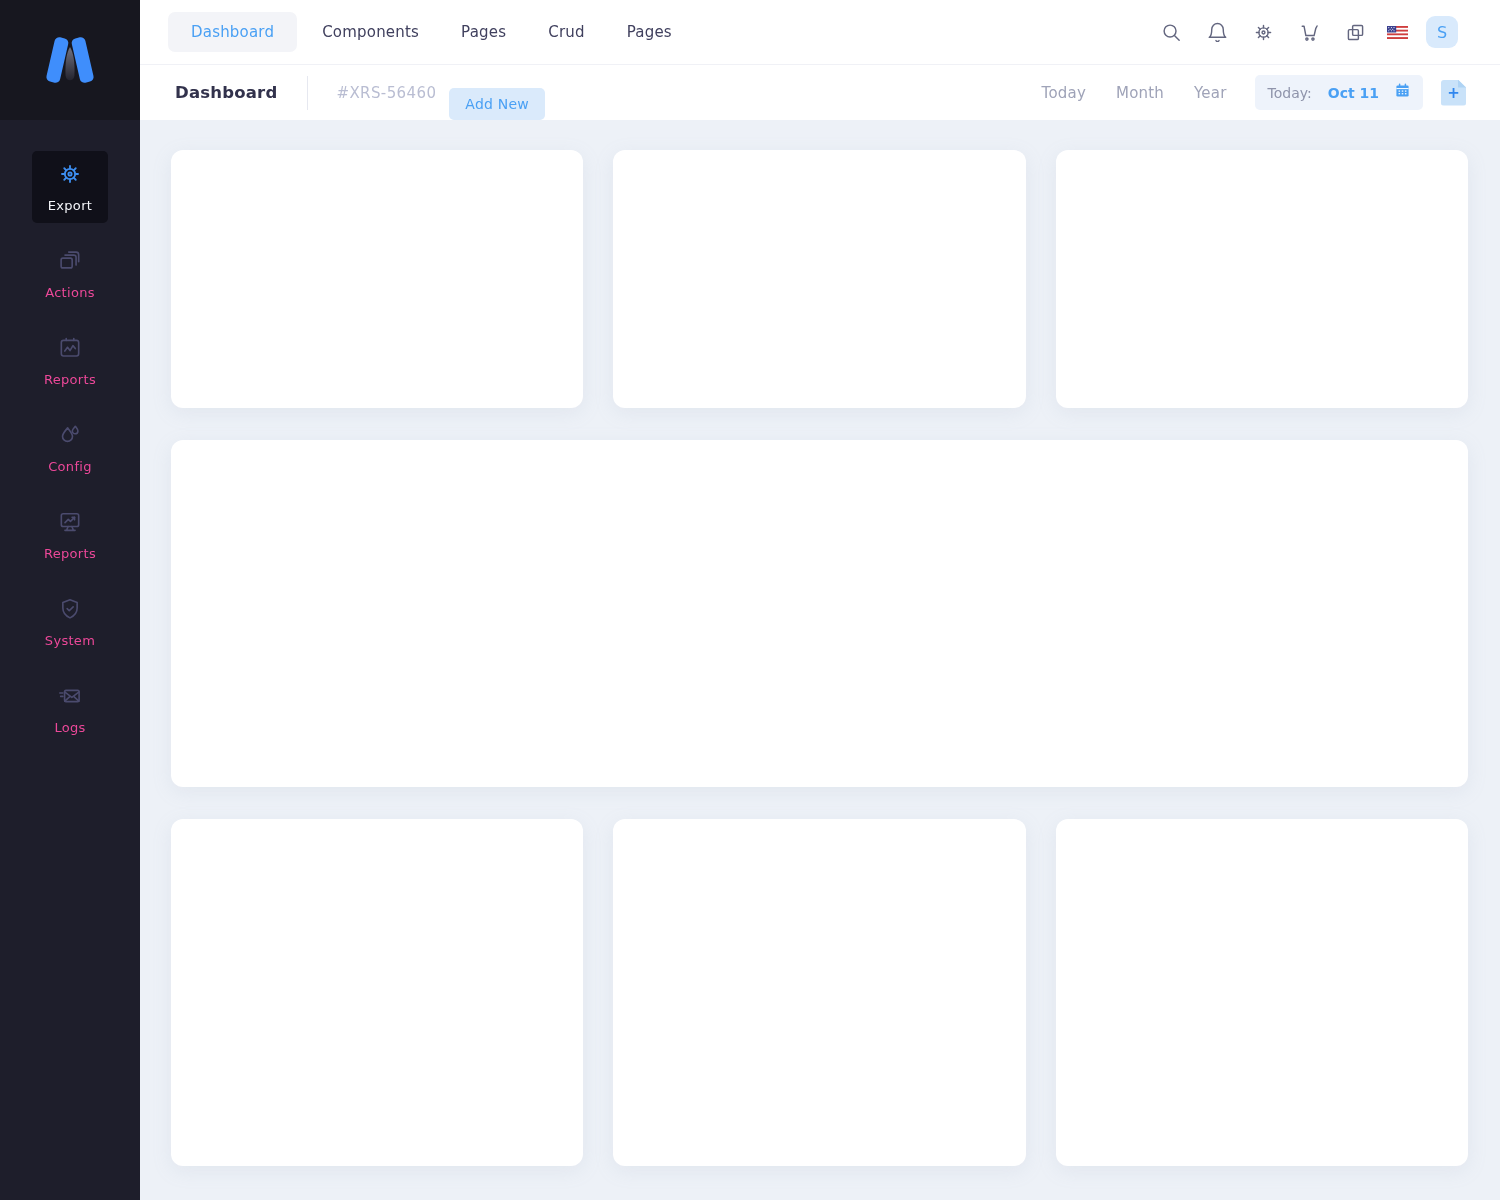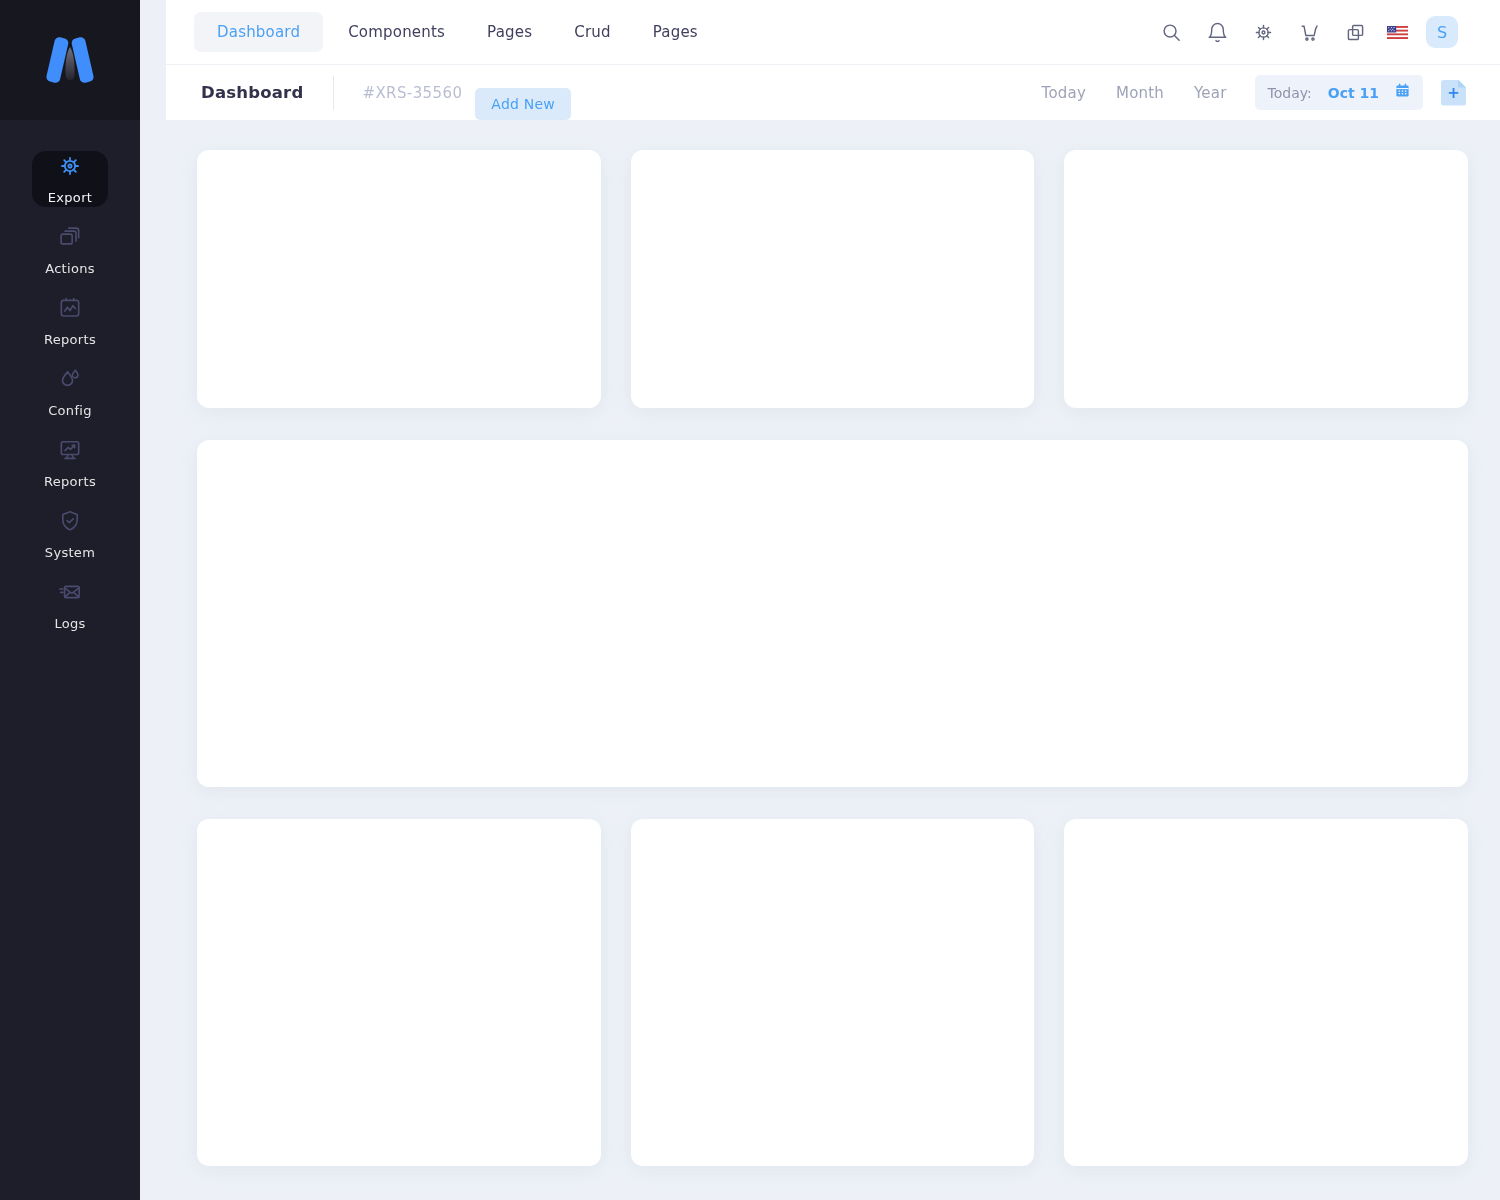--- a/index.html
+++ b/index.html
@@ -8,32 +8,32 @@
     font-family:"DejaVu Sans","Liberation Sans",sans-serif;
     display:flex;
     background:#edf1f7;
   }
 
   
   .sidebar { width:140px; height:1200px; background:#1e1e2b; flex:0 0 140px; display:flex; flex-direction:column; }
   .logo-block { height:120px; background:#17171f; display:flex; align-items:center; justify-content:center; }
   .side-nav { display:flex; flex-direction:column; align-items:center; padding-top:31px; gap:15px; }
   .side-item {
-    width:76px; height:56px; border-radius:14px;
+    width:76px; height:72px; border-radius:5px;
     display:flex; flex-direction:column; align-items:center; justify-content:center; gap:7px;
     cursor:pointer;
   }
-  .side-item .lbl { font-size:13px; color:#e5e5e5; letter-spacing:.3px; }
+  .side-item .lbl { font-size:13px; color:#ec4899; letter-spacing:.3px; }
   .side-item svg { stroke:#4b4b6e; fill:none; stroke-width:1.5; stroke-linecap:round; stroke-linejoin:round; }
   .side-item.active { background:#101019; }
   .side-item.active .lbl { color:#f4f5f9; }
   .side-item.active svg { stroke:#3d8ef0; stroke-width:1.7; }
 
   
-  .main { flex:1; display:flex; flex-direction:column;padding-left:26px; }
+  .main { flex:1; display:flex; flex-direction:column; }
 
   
   .topbar {
     height:65px; background:#ffffff; border-bottom:1px solid #f0f1f6;
     display:flex; align-items:center; justify-content:space-between;
     padding:0 42px 0 28px;
   }
   .nav-links { display:flex; align-items:center; gap:8px; }
   .nav-item {
     font-size:15px; font-weight:500; color:#40405e; letter-spacing:.2px;
@@ -264,21 +264,21 @@
         </svg>
       </span>
       <div class="avatar">S</div>
     </div>
   </header>
 
   <div class="pagebar">
     <div class="pagebar-left">
       <span class="page-title">Dashboard</span>
       <span class="vdivider"></span>
-      <span class="page-ref">#XRS-35560</span>
+      <span class="page-ref">#XRS-56460</span>
       <button class="add-new-btn">Add New</button>
     </div>
 
     <div class="pagebar-right">
       <span class="filter-link">Today</span>
       <span class="filter-link">Month</span>
       <span class="filter-link">Year</span>
 
       <div class="date-pill">
         <span class="prefix">Today:</span>

